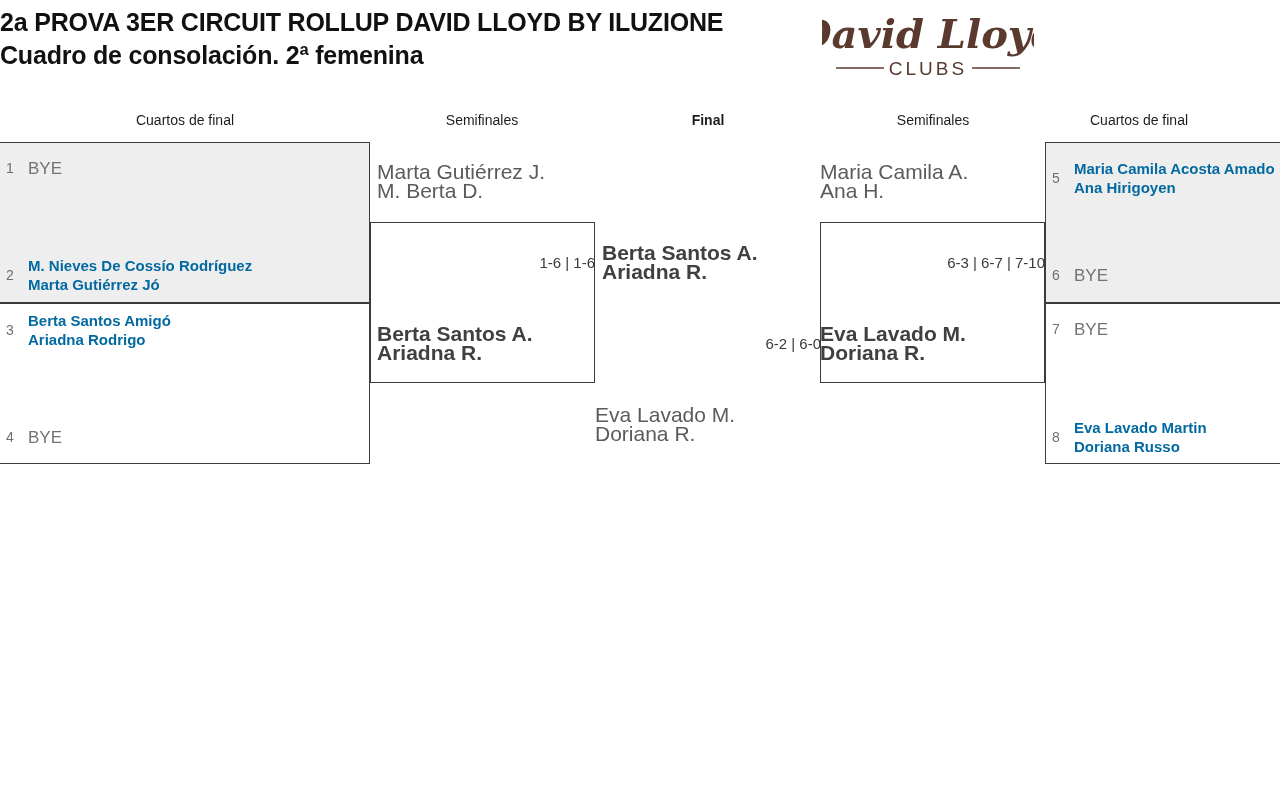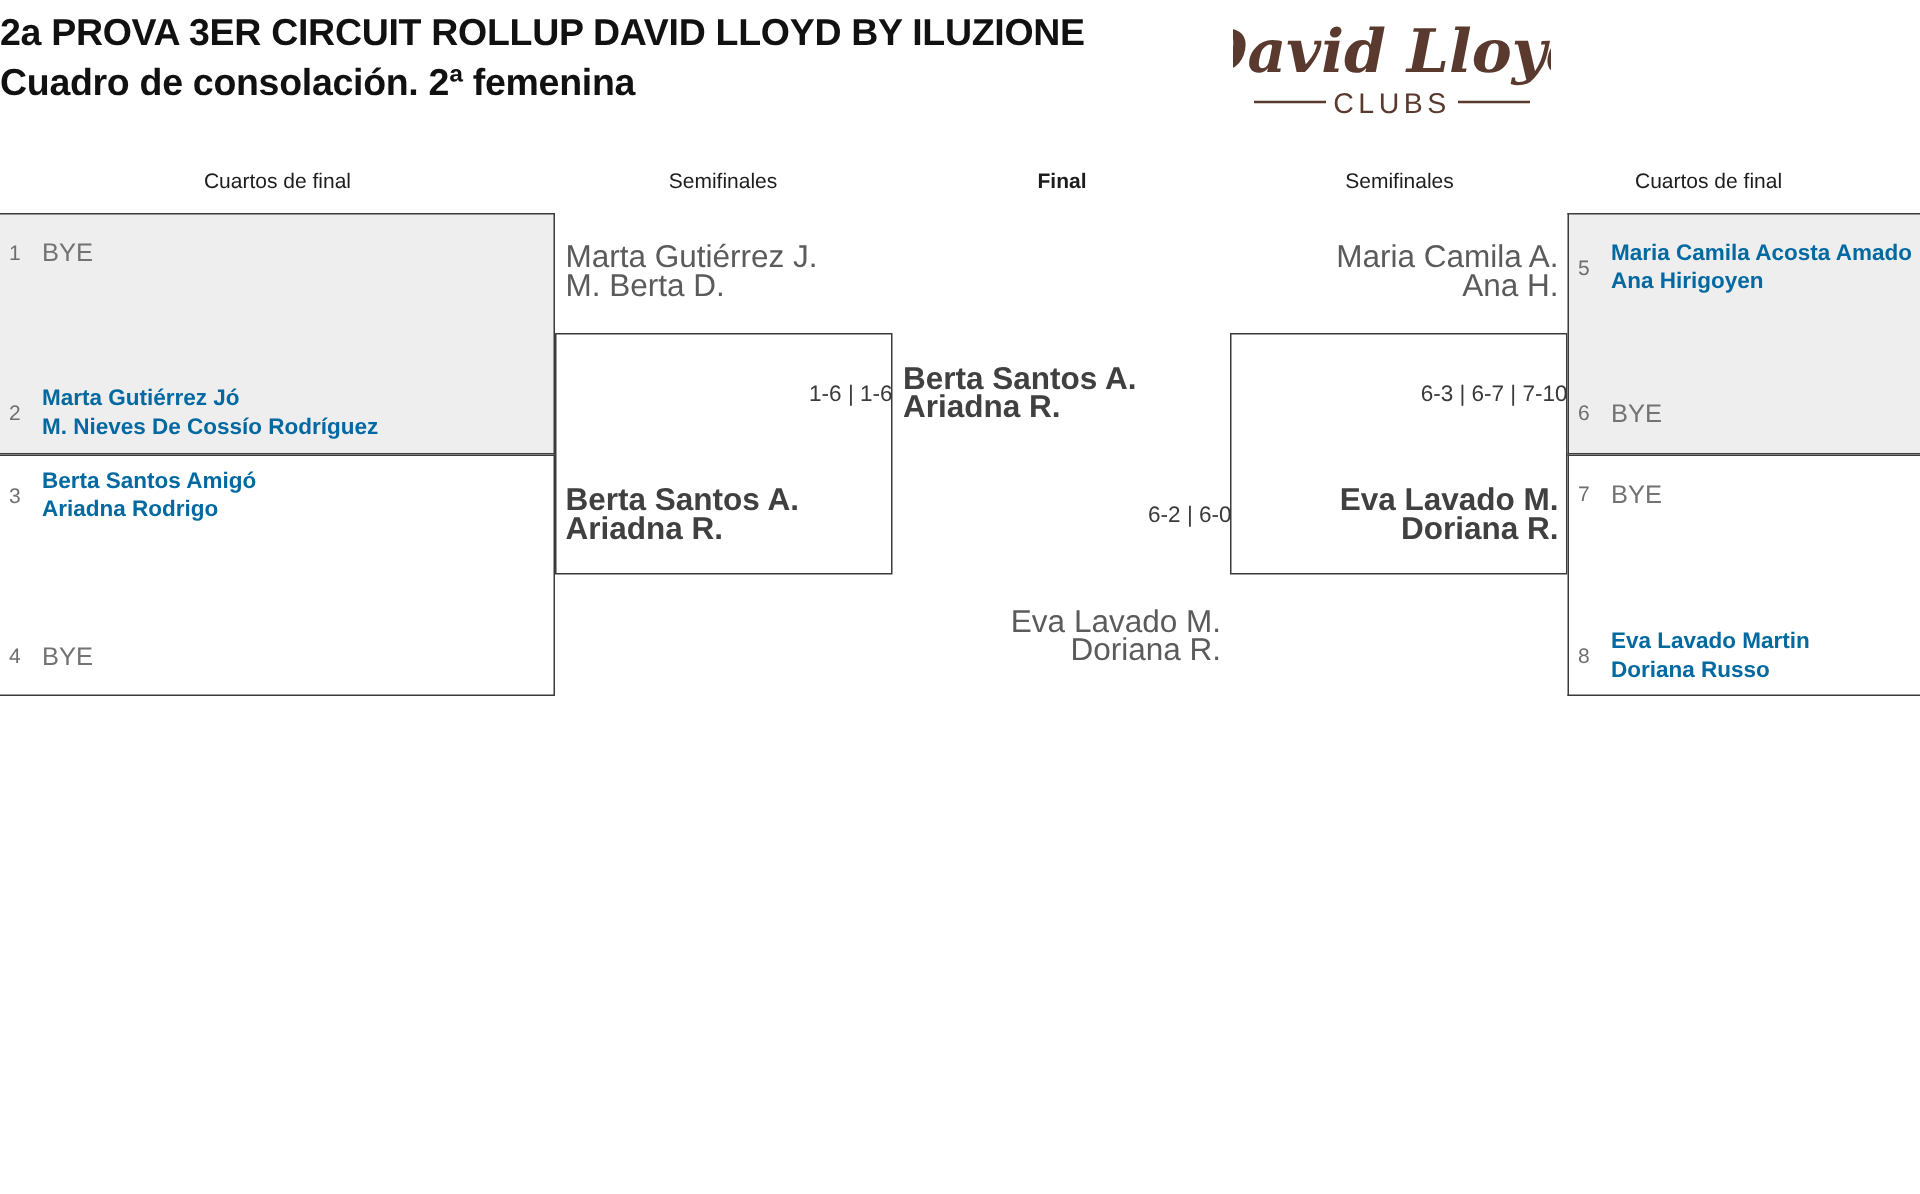--- a/index.html
+++ b/index.html
@@ -53,21 +53,21 @@
   }
   .pname.bye { font-weight: 400; color: #737373; font-size: 17px; }
 
   
   .entry { position: absolute; white-space: nowrap; }
   .entry .ln {
     font-size: 21px; line-height: 19px; white-space: nowrap;
   }
   .entry.winner .ln { font-weight: 700; color: #404040; }
   .entry.loser  .ln { font-weight: 400; color: #5b5b5b; }
-  .entry.right-align { text-align: right; }
+  .entry.right-align { }
 
   
   .score {
     position: absolute; font-size: 15px; color: #3a3a3a;
     font-weight: 400; text-align: right; white-space: nowrap;
     line-height: 19px;
   }
 </style>
 </head>
 <body>
@@ -99,22 +99,22 @@
   <div class="slot" style="left:6px; top:159px; width:360px;">
     <span class="seed">1</span>
     <span class="names">
       <span class="pname bye">BYE</span>
     </span>
   </div>
 
   <div class="slot" style="left:6px; top:256px; width:360px;">
     <span class="seed two-line">2</span>
     <span class="names">
+      <span class="pname">M. Nieves De Cossío Rodríguez</span>
       <span class="pname">Marta Gutiérrez Jó</span>
-      <span class="pname">M. Nieves De Cossío Rodríguez</span>
     </span>
   </div>
 
   <div class="box" style="left:0px; top:303px; width:370px; height:161px; border-left:none;"></div>
 
   <div class="slot" style="left:6px; top:311px; width:360px;">
     <span class="seed two-line">3</span>
     <span class="names">
       <span class="pname">Berta Santos Amigó</span>
       <span class="pname">Ariadna Rodrigo</span>

